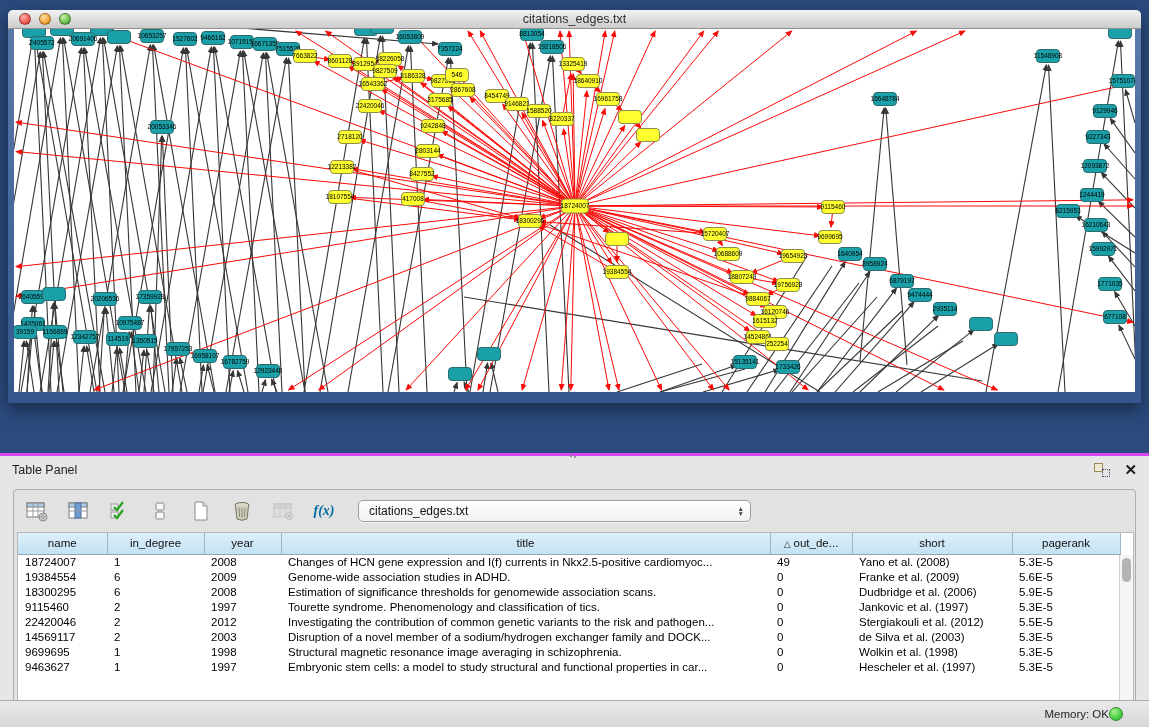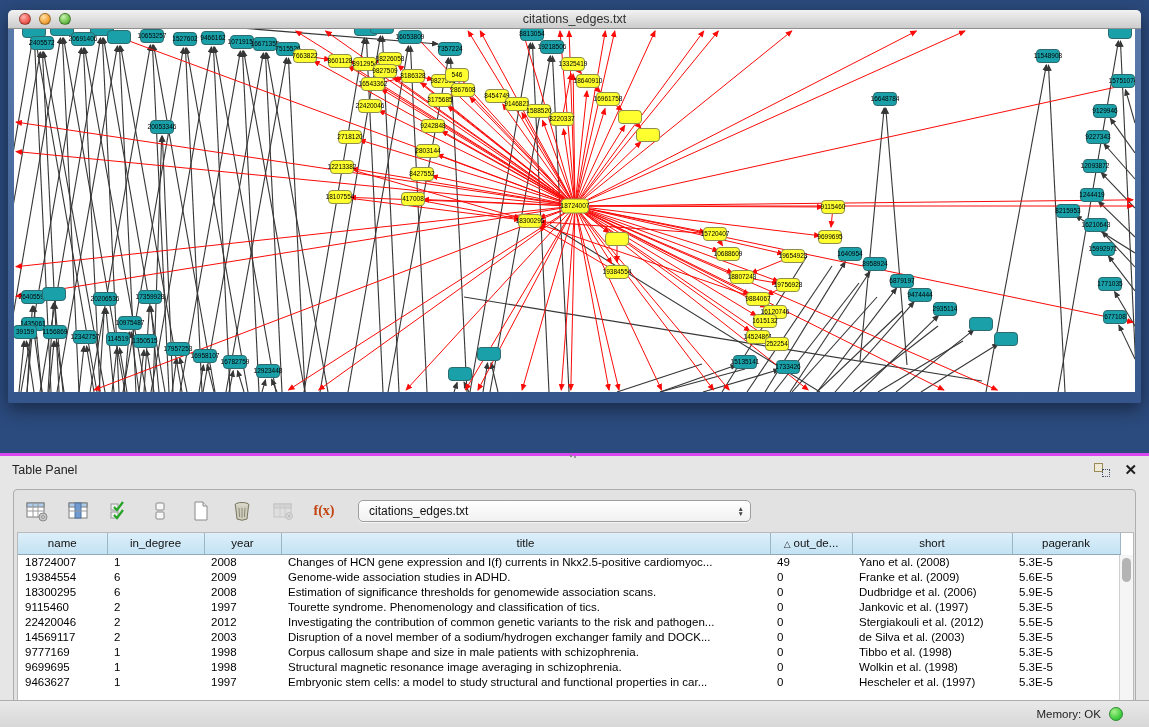--- a/index.html
+++ b/index.html
@@ -35,22 +35,22 @@
   .float-icon .sq1 { position:absolute; left:0; top:0; width:9px; height:9px; border:1.5px solid #9a8a55; background:#efe9d8; }
   .float-icon .sq2 { position:absolute; right:0; bottom:0; width:8px; height:8px; border:1.5px dotted #45506e; }
   .close-icon { font-size:15px; font-weight:bold; color:#1c1c1c; line-height:14px; cursor:pointer; }
 
   .table-container { position:absolute; left:13px; top:33px; width:1123px; height:231px;
     border:1px solid #adadad; border-radius:4px; background:#e2e2e2; }
   .toolbar { height:41px; display:flex; align-items:center; gap:15px; padding-left:10px; }
   .tb-btn { width:26px; height:26px; border:none; background:transparent; display:flex;
     align-items:center; justify-content:center; cursor:pointer; padding:0; }
   .tb-btn.disabled { opacity:.45; cursor:default; }
-  .fx { font-family:"Liberation Serif", serif; font-weight:bold;
-    font-size:14px; color:#c2410c; }
+  .fx { font-family:"Liberation Serif", serif; font-style:italic; font-weight:bold;
+    font-size:14px; color:#0369a1; }
   .net-select { margin-left:6px; width:393px; height:22px; background:linear-gradient(#ffffff,#f1f1f1);
     border:1px solid #9e9e9e; border-radius:5px; display:flex; align-items:center;
     padding:0 6px 0 10px; font-size:12px; color:#111; cursor:pointer; box-shadow:0 1px 0 rgba(255,255,255,.7); }
   .net-select .val { flex:1; }
   .net-select .arrows { display:flex; flex-direction:column; line-height:5px; font-size:6.5px; color:#444; }
 
   .table-scroll { position:absolute; left:3px; top:42px; width:1117px; height:197px;
     background:#fff; border:1px solid #b9b9b9; overflow:hidden; }
   table.data { border-collapse:collapse; table-layout:fixed; width:1102px; }
   table.data th { height:21px; font-weight:normal; font-size:11.5px; color:#111;
@@ -68,21 +68,21 @@
   .segmented { display:inline-flex; border:1px solid #8c8c8c; border-radius:5px; overflow:hidden;
     background:#fdfdfd; box-shadow:0 1px 1px rgba(0,0,0,.25); }
   .seg-tab { padding:3px 15px; font-size:12.5px; color:#111; background:linear-gradient(#ffffff,#f3f3f3);
     border-left:1px solid #bcbcbc; cursor:pointer; }
   .seg-tab:first-child { border-left:none; }
   .seg-tab.active { background:linear-gradient(#9d9d9d,#7b7b7b); color:#efefef;font-style:italic; }
 
   
   .status-bar { position:absolute; left:0; top:700px; width:1149px; height:27px;
     background:linear-gradient(#e9e9e9,#d7d7d7); border-top:1px solid #aeaeae;
-    display:flex; align-items:center; justify-content:flex-end; padding-right:26px; gap:8px; }
+    display:flex; align-items:center; justify-content:flex-end; padding-right:26px; gap:0; }
   .mem-label { font-size:11.5px; color:#1e1e1e; }
   .mem-dot { width:14px; height:14px; border-radius:50%; border:1.5px solid #2f8c2f;
     background:radial-gradient(circle at 35% 30%, #a8f08c, #3ecb3e 65%, #2fa52f); cursor:pointer; }
 </style>
 </head>
 <body>
 
 <div class="net-window">
   <div class="titlebar">
     <div class="lights">
@@ -898,29 +898,20 @@
             <tr>
               <td>14569117</td>
               <td>2</td>
               <td>2003</td>
               <td>Disruption of a novel member of a sodium/hydrogen exchanger family and DOCK...</td>
               <td>0</td>
               <td>de Silva et al. (2003)</td>
               <td>5.3E-5</td>
             </tr>
             <tr>
-              <td>9777169</td>
-              <td>1</td>
-              <td>1998</td>
-              <td>Corpus callosum shape and size in male patients with schizophrenia.</td>
-              <td>0</td>
-              <td>Tibbo et al. (1998)</td>
-              <td>5.3E-5</td>
-            </tr>
-            <tr>
               <td>9699695</td>
               <td>1</td>
               <td>1998</td>
               <td>Structural magnetic resonance image averaging in schizophrenia.</td>
               <td>0</td>
               <td>Wolkin et al. (1998)</td>
               <td>5.3E-5</td>
             </tr>
             <tr>
               <td>9463627</td>

